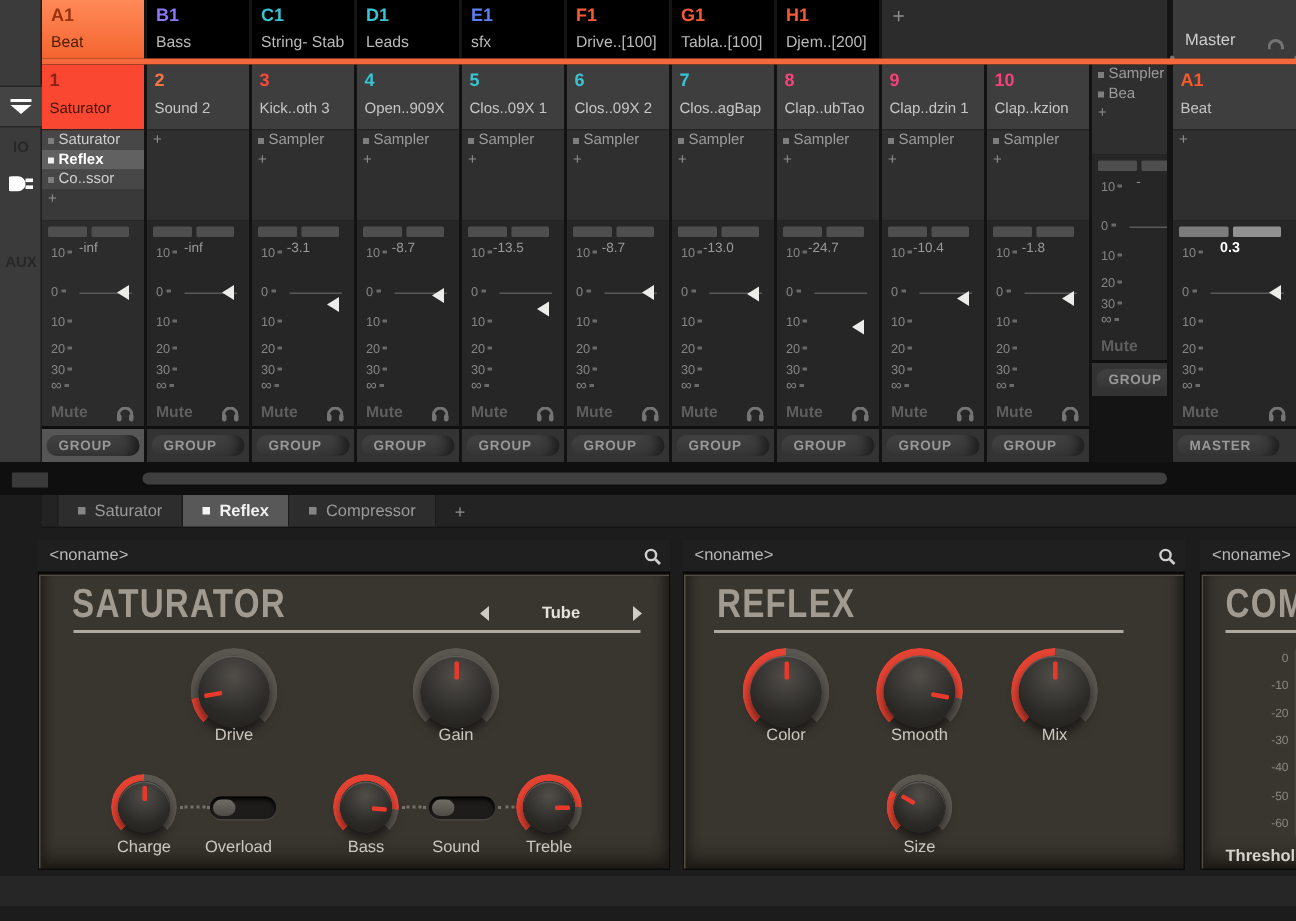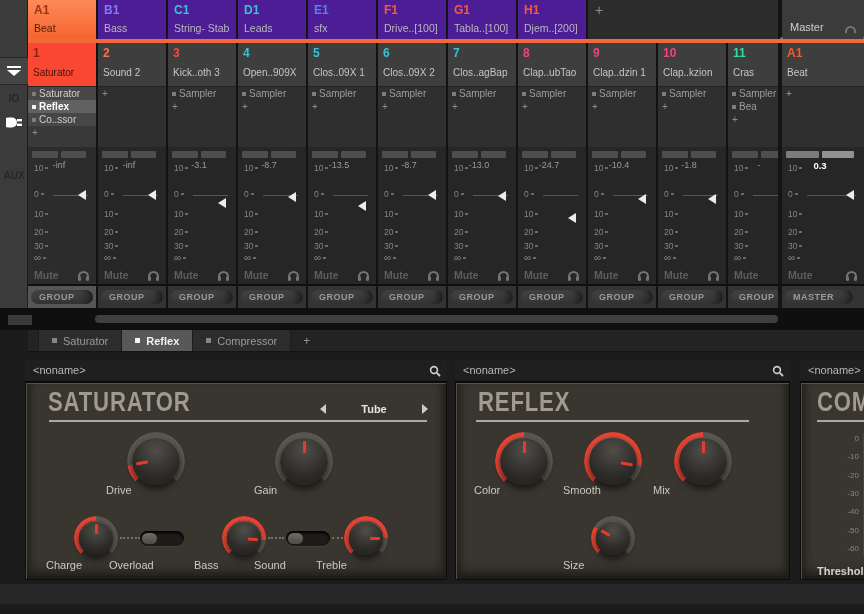--- a/index.html
+++ b/index.html
@@ -9,21 +9,21 @@
 
   
   .sidebar{position:absolute;left:0;top:0;width:28px;height:312px;background:#3b3b3b;border-right:1px solid #1d1d1d;}
   .collapse{position:absolute;left:0;top:57px;width:28px;height:28px;background:#444;
             border-top:1px solid #262626;border-bottom:1px solid #262626;display:flex;align-items:center;justify-content:center;}
   .side-label{position:absolute;left:0;width:28px;text-align:center;font-size:10px;font-weight:bold;color:#272727;}
   .plug-wrap{position:absolute;left:0;top:116px;width:28px;display:flex;justify-content:center;}
 
   
   .groups-row{position:absolute;left:28px;top:0;width:750px;height:39px;display:flex;}
-  .gcellh{width:70px;border-right:2px solid #141414;background:#4c1d95;padding:3px 6px;overflow:hidden;flex:none;}
+  .gcellh{width:70px;border-right:2px solid #141414;background:#000000;padding:3px 6px;overflow:hidden;flex:none;}
   .gcellh .gid{font-size:12px;font-weight:bold;line-height:15px;color:var(--c,#999);white-space:nowrap;}
   .gcellh .gname{font-size:10.5px;line-height:13px;margin-top:4px;color:var(--nc,#b9b9b9);white-space:nowrap;}
   .gcellh.sel{background:linear-gradient(180deg,#ff8a58,#f4642f);}
   .gplus{flex:1;background:#2c2c2c;padding:2px 7px;color:#8c8c8c;font-size:14px;}
   .orange-line{position:absolute;left:28px;top:39px;width:836px;height:4px;background:#f4693c;}
   .master-head{position:absolute;left:782px;top:0;width:82px;height:39px;background:#3b3b3b;
                display:flex;align-items:flex-end;justify-content:space-between;padding:0 8px 6px 8px;}
   .master-head span{font-size:11px;color:#cfcfcf;}
 
   
@@ -110,21 +110,21 @@
   .ring{position:absolute;inset:0;border-radius:50%;
         background:conic-gradient(from 225deg,#e84433 0deg calc(var(--red,0)*1deg),#5b5751 calc(var(--red,0)*1deg) 270deg,transparent 270deg 360deg);
         -webkit-mask:radial-gradient(closest-side,transparent 78%,#000 80%);
         mask:radial-gradient(closest-side,transparent 78%,#000 80%);}
   .face{position:absolute;inset:5px;border-radius:50%;
         background:radial-gradient(circle at 50% 28%,#514e49,#2b2a27 62%,#201f1c);
         box-shadow:0 4px 7px rgba(0,0,0,.6),inset 0 1px 0 rgba(255,255,255,.16);}
   .indw{position:absolute;inset:5px;transform:rotate(calc(var(--ang,0)*1deg));}
   .ind{position:absolute;left:calc(50% - 1.5px);top:4px;width:3px;height:12px;background:#e8392a;border-radius:1px;}
   .sm .ind{height:10px;top:3px;}
-  .klabel{position:absolute;width:100px;text-align:left;font-size:11px;color:#ccc8c1;}
+  .klabel{position:absolute;width:100px;text-align:center;font-size:11px;color:#ccc8c1;}
   .toggle{position:absolute;width:44px;height:15px;border-radius:8px;background:#1d1c1a;
           box-shadow:inset 0 2px 3px #000,0 1px 0 rgba(255,255,255,.07);}
   .tknob{position:absolute;left:2px;top:2px;width:15px;height:11px;border-radius:6px;background:linear-gradient(#6f6b65,#4e4b46);}
   .dots{position:absolute;border-top:2px dotted #767069;}
 
   .ctick{position:absolute;left:14px;width:44px;text-align:right;font-size:8px;color:#8d8780;}
   .cmeter{position:absolute;left:62px;top:46px;width:60px;height:132px;background:#23211d;border:1px solid #49453d;border-radius:6px;}
   .cparam{position:absolute;left:16px;top:182px;font-size:11px;font-weight:bold;color:#d6d3cd;white-space:nowrap;}
 </style>
 </head>
@@ -535,24 +535,20 @@
           <div class="zline"></div>
           <div class="ftri"></div>
           <div class="mute">Mute</div>
           <div class="hp"></div>
         </div>
         <div class="gcell">
           <div class="pill">GROUP</div>
         </div>
       </div>
       <div class="strip" style="--ft: 43; --c: #35dba2;">
-        <div class="shead">
-          <div class="snum">11</div>
-          <div class="sname">Cras</div>
-        </div>
         <div class="plug">
           <div style="display:contents">
             
           <div class="prow">
                 <i class="pb"></i>
                 <span>Sampler</span>
               </div><div class="prow">
                 <i class="pb"></i>
                 <span>Bea</span>
               </div></div>

